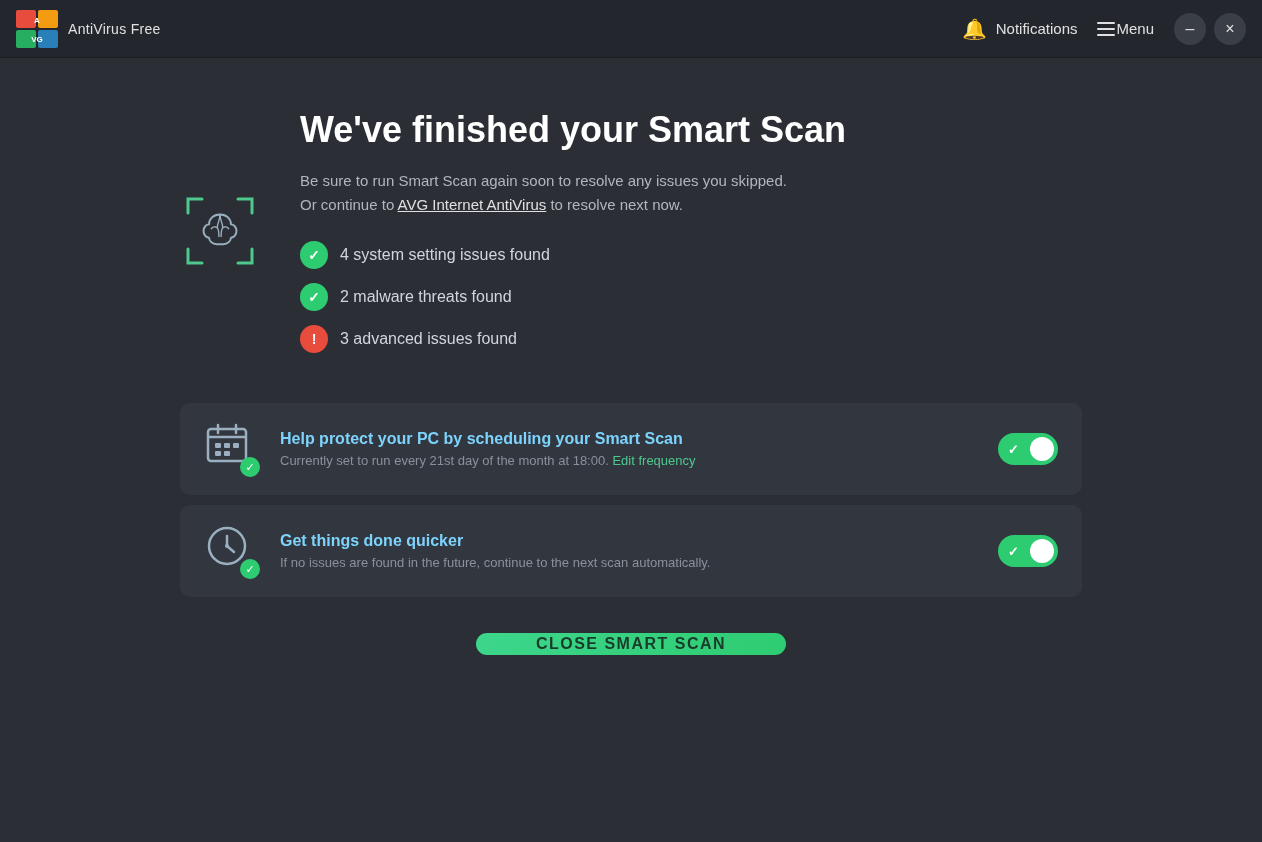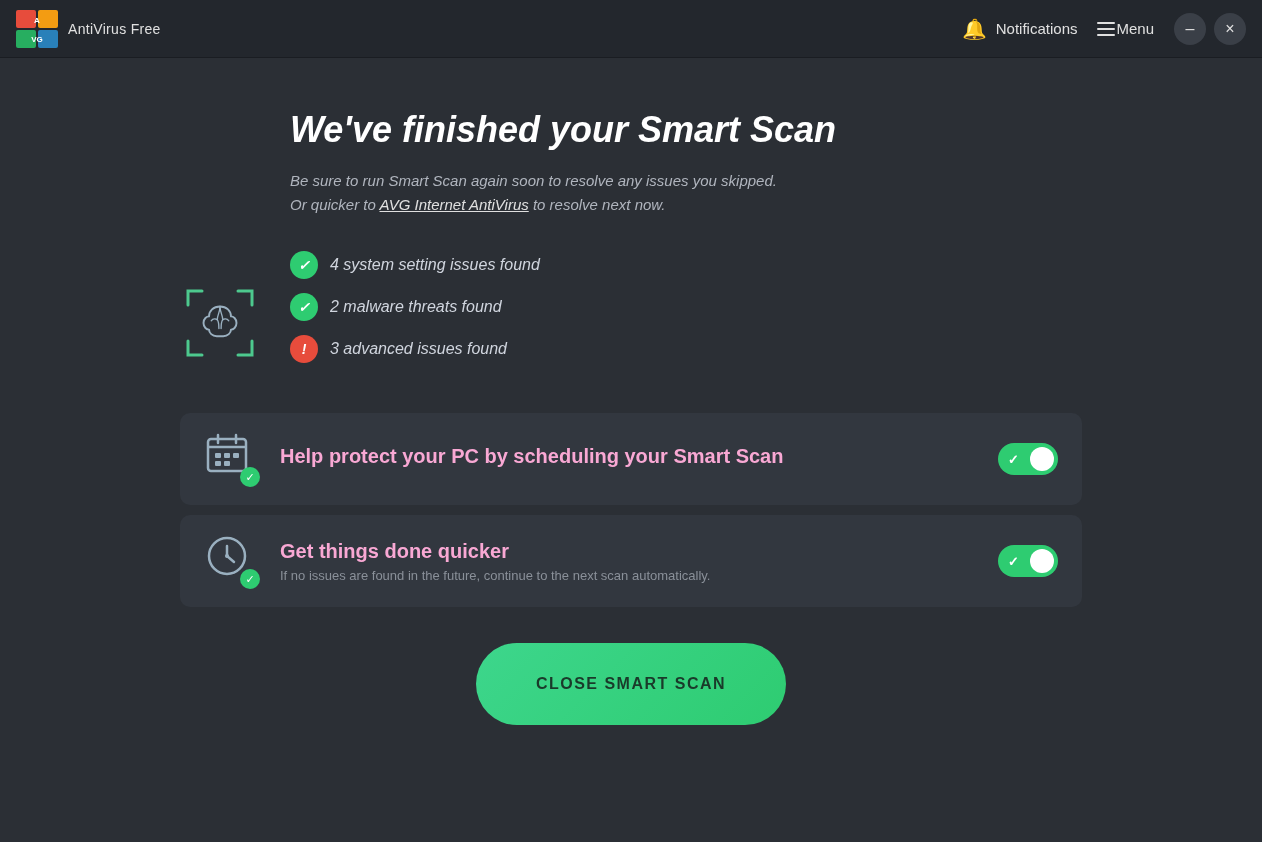--- a/index.html
+++ b/index.html
@@ -109,24 +109,23 @@
     }
 
     
     .main-content {
       padding: 50px 180px 30px 180px;
     }
 
     
     .hero-section {
       display: flex;
-      align-items: flex-end;
-      gap: 30px;
+      align-items: center;
+      gap: 40px;
       margin-bottom: 50px;
-      font-style: italic;
     }
 
     
     .brain-svg-container {
       width: 80px;
       height: 80px;
       display: flex;
       align-items: center;
       justify-content: center;
     }
@@ -139,21 +138,21 @@
       font-size: 36px;
       font-weight: 700;
       color: #ffffff;
       margin-bottom: 18px;
       line-height: 1.2;
     }
 
     .hero-subtitle {
       font-size: 15px;
       color: #b0b5be;
-      margin-bottom: 34px;
+      margin-bottom: 24px;
       line-height: 1.6;
     }
 
     .upgrade-link {
       color: #e0e0e0;
       text-decoration: underline;
       cursor: pointer;
     }
 
     
@@ -230,23 +229,23 @@
       justify-content: center;
       font-size: 11px;
       color: white;
     }
 
     .card-content {
       flex: 1;
     }
 
     .card-title {
-      font-size: 20px;
+      font-size: 16px;
       font-weight: 700;
-      color: #f9a8d4;
+      color: #7dd3fc;
       margin-bottom: 5px;
     }
 
     .card-subtitle {
       font-size: 13px;
       color: #8a9099;
     }
 
     .card-link {
       color: #4dc98e;
@@ -303,21 +302,21 @@
     .close-btn-wrapper {
       display: flex;
       justify-content: center;
       margin-top: 20px;
     }
 
     .close-smart-scan-btn {
       background: linear-gradient(135deg, #3dd68c, #2ecc71);
       border: none;
       border-radius: 50px;
-      padding: 32px 60px;
+      padding: 2px 60px;
       font-size: 16px;
       font-weight: 700;
       color: #1a3a2a;
       letter-spacing: 1.5px;
       cursor: pointer;
       text-transform: uppercase;
     }
 
     
     .calendar-svg, .clock-svg {
@@ -388,21 +387,21 @@
           <path d="M45,34 C45,34 52,30 56,36" fill="none" stroke="#9ab0c0" stroke-width="2.5" stroke-linecap="round"></path>
           <path d="M45,34 C42,38 42,44 42,50" fill="none" stroke="#9ab0c0" stroke-width="2.5" stroke-linecap="round"></path>
         </g>
       </svg>
     </div>
 
     <div class="hero-text">
       <h1 class="hero-title">We've finished your Smart Scan</h1>
       <p class="hero-subtitle">
         <span>Be sure to run Smart Scan again soon to resolve any issues you skipped.</span><br>
-        <span>Or quicker to</span>
+        <span>Or continue to</span>
         <a class="upgrade-link">AVG Internet AntiVirus</a>
         <span> </span><span>to resolve next now.</span>
       </p>
 
       <div class="scan-results">
         <div class="result-item">
           <div class="result-icon green">✓</div>
           <span>4 system setting issues found</span>
         </div>
         <div class="result-item">
@@ -429,20 +428,24 @@
           <rect x="11" y="22" width="6" height="5" rx="1" fill="#9ab0c0"></rect>
           <rect x="20" y="22" width="6" height="5" rx="1" fill="#9ab0c0"></rect>
           <rect x="29" y="22" width="6" height="5" rx="1" fill="#9ab0c0"></rect>
           <rect x="11" y="30" width="6" height="5" rx="1" fill="#9ab0c0"></rect>
           <rect x="20" y="30" width="6" height="5" rx="1" fill="#9ab0c0"></rect>
         </svg>
         <div class="card-icon-badge">✓</div>
       </div>
       <div class="card-content">
         <div class="card-title">Help protect your PC by scheduling your Smart Scan</div>
+        <div class="card-subtitle">
+          <span>Currently set to run every 21st day of the month at 18:00.</span>
+          <a class="card-link">Edit frequency</a>
+        </div>
       </div>
       <label class="toggle-switch">
         <input type="checkbox" checked="" style="">
         <span class="toggle-slider">
           <span class="toggle-check">✓</span>
         </span>
       </label>
     </div>
 
     <div class="card">

